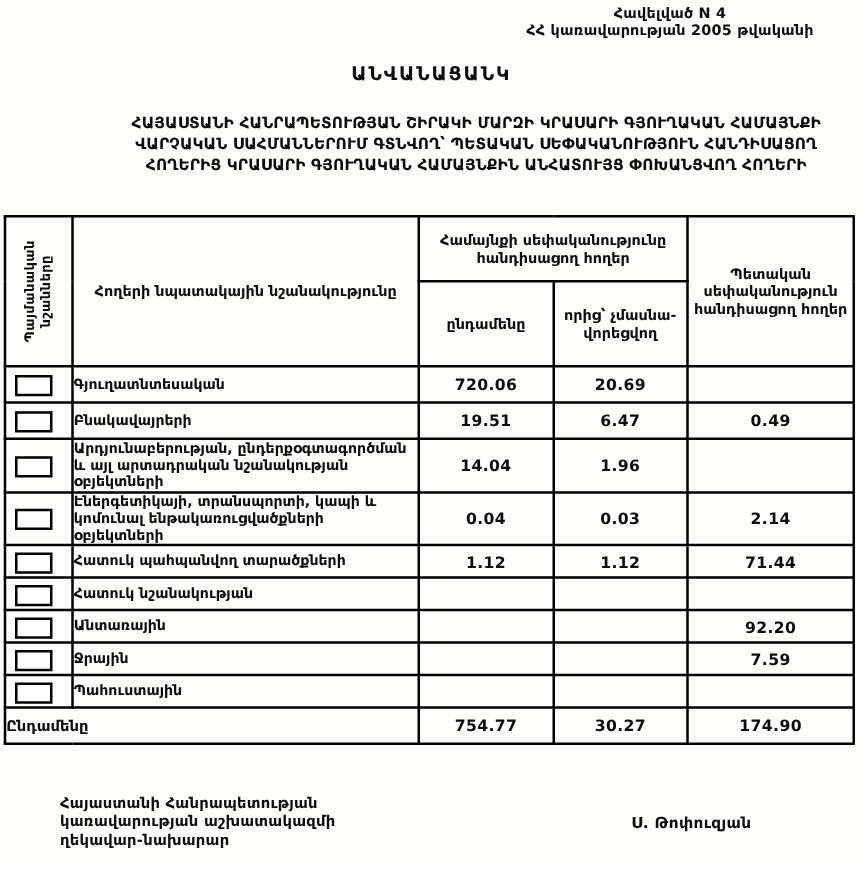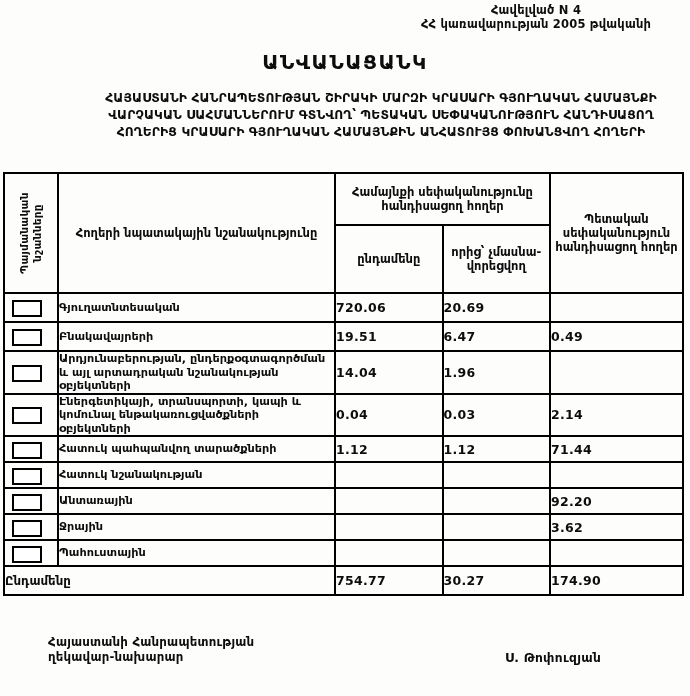--- a/index.html
+++ b/index.html
@@ -10,21 +10,21 @@
     font-weight:bold;
     -webkit-font-smoothing:none;
   }
   .appendix{
     position:absolute;top:4px;left:388px;width:296px;
     text-align:center;font-size:11.5px;line-height:13.5px;
     letter-spacing:.2px;
   }
   .doc-title{
     position:absolute;top:50px;left:0;width:690px;
-    text-align:center;font-size:20px;letter-spacing:1.5px;
+    text-align:center;font-size:15px;letter-spacing:1.5px;
   }
   .doc-subtitle{
     position:absolute;top:90px;left:0;width:690px;
     text-align:center;font-size:12.3px;line-height:17px;
     letter-spacing:.1px;
     margin-left:36px;
   }
   .doc-subtitle div{white-space:nowrap;}
   table.land{
     position:absolute;top:172px;left:3px;
@@ -54,21 +54,21 @@
     text-align:center;
     letter-spacing:.3px;
   }
   td.c-sym{text-align:left;}
   .swatch{
     display:inline-block;width:26px;height:13px;
     border:2px solid #000;margin-left:7px;vertical-align:middle;
     background:#fff;
   }
   td.c-label{font-size:11.3px;line-height:13.5px;padding:2px 3px 2px 4px;text-align:left;}
-  td.c-num{font-size:12.5px;letter-spacing:.3px;}
+  td.c-num{font-size:12.5px;text-align:center;letter-spacing:.3px;}
   tr.h29{height:29px;} tr.h42{height:42px;margin-left:13px;} tr.h26{height:26px;}
   td.c-totlabel{font-size:11.8px;text-align:left;padding-left:56px;}
   .footer-left{
     position:absolute;top:635px;left:48px;
     font-size:11.8px;line-height:15px;letter-spacing:.2px;
   }
   .footer-sign{
     position:absolute;top:651px;left:505px;
     font-size:12.2px;letter-spacing:.3px;
   }
@@ -151,36 +151,37 @@
       <td class="c-label">Անտառային</td>
       <td class="c-num"></td>
       <td class="c-num"></td>
       <td class="c-num">92.20</td>
     </tr>
     <tr class="h26">
       <td class="c-sym"><span class="swatch"></span></td>
       <td class="c-label">Ջրային</td>
       <td class="c-num"></td>
       <td class="c-num"></td>
-      <td class="c-num">3.62</td>
+      <td class="c-num">7.59</td>
     </tr>
     <tr class="h26">
       <td class="c-sym"><span class="swatch"></span></td>
       <td class="c-label">Պահուստային</td>
       <td class="c-num"></td>
       <td class="c-num"></td>
       <td class="c-num"></td>
     </tr>
     <tr class="h29">
       <td class="c-totlabel" colspan="2">Ընդամենը</td>
       <td class="c-num">754.77</td>
       <td class="c-num">30.27</td>
       <td class="c-num">174.90</td>
     </tr>
   </tbody>
 </table>
 
 <div class="footer-left">
   <div>Հայաստանի Հանրապետության</div>
+  <div>կառավարության աշխատակազմի</div>
   <div>ղեկավար-նախարար</div>
 </div>
 
 <div class="footer-sign">Ս. Թոփուզյան</div>
 
 </body></html>

